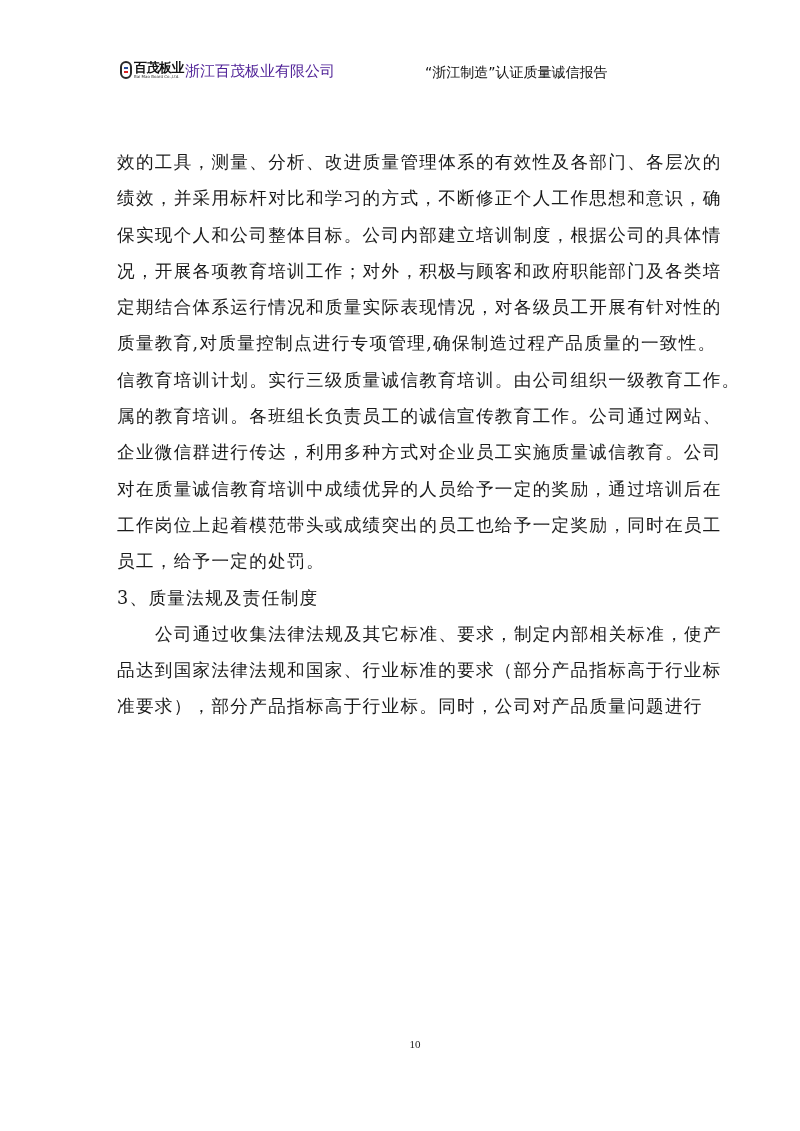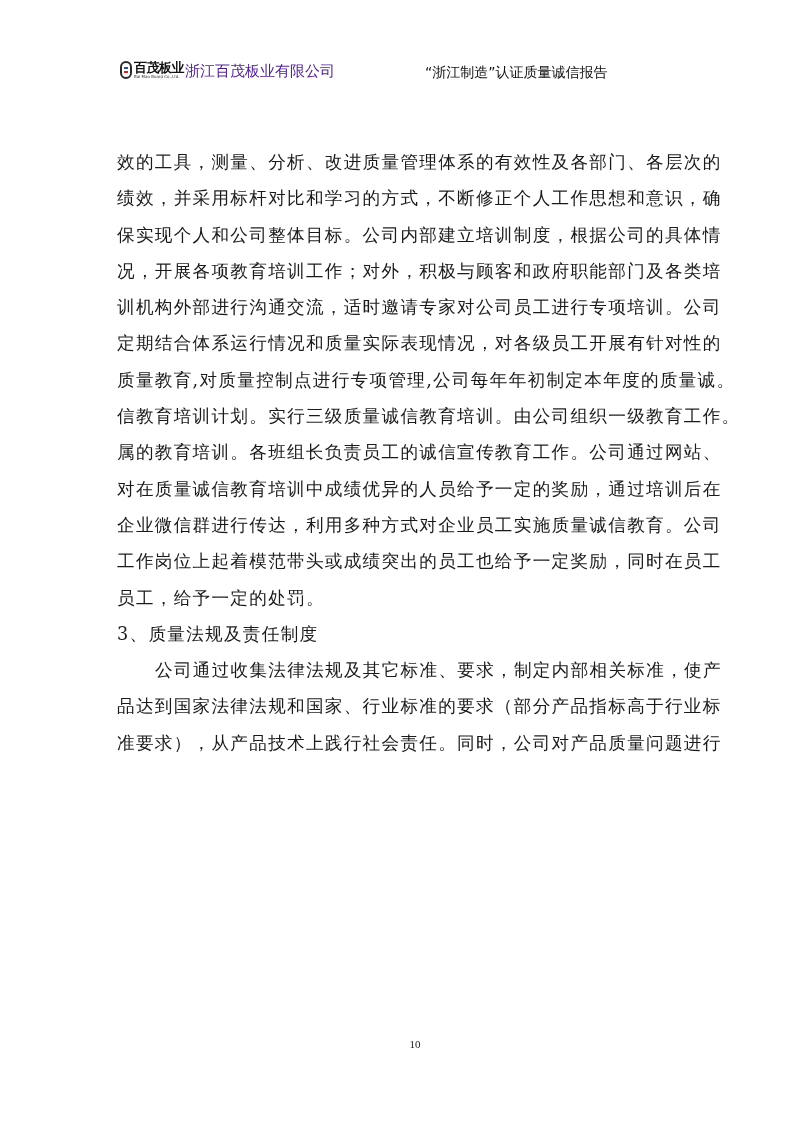--- a/index.html
+++ b/index.html
@@ -124,28 +124,27 @@
     <span class="company-name">浙江百茂板业有限公司</span>
   </div>
   <div class="report-title">“浙江制造”认证质量诚信报告</div>
 </div>
 
 <div class="content">
   <span class="line">效的工具，测量、分析、改进质量管理体系的有效性及各部门、各层次的</span>
   <span class="line">绩效，并采用标杆对比和学习的方式，不断修正个人工作思想和意识，确</span>
   <span class="line">保实现个人和公司整体目标。公司内部建立培训制度，根据公司的具体情</span>
   <span class="line">况，开展各项教育培训工作；对外，积极与顾客和政府职能部门及各类培</span>
-  <span class="line">训机构外部进行沟通交流，适时邀请专家对公司员工进行专项培训。公司</span>
   <span class="line">定期结合体系运行情况和质量实际表现情况，对各级员工开展有针对性的</span>
-  <span class="line">质量教育,对质量控制点进行专项管理,公司每年年初制定本年度的质量诚。</span>
+  <span class="line">质量教育,对质量控制点进行专项管理,确保制造过程产品质量的一致性。</span>
   <span class="line">信教育培训计划。实行三级质量诚信教育培训。由公司组织一级教育工作。</span>
   <span class="line">属的教育培训。各班组长负责员工的诚信宣传教育工作。公司通过网站、</span>
+  <span class="line">企业微信群进行传达，利用多种方式对企业员工实施质量诚信教育。公司</span>
   <span class="line">对在质量诚信教育培训中成绩优异的人员给予一定的奖励，通过培训后在</span>
-  <span class="line">企业微信群进行传达，利用多种方式对企业员工实施质量诚信教育。公司</span>
   <span class="line">工作岗位上起着模范带头或成绩突出的员工也给予一定奖励，同时在员工</span>
   <span class="line">员工，给予一定的处罚。</span>
   <span class="line">3、质量法规及责任制度</span>
   <span class="line indent">公司通过收集法律法规及其它标准、要求，制定内部相关标准，使产</span>
   <span class="line">品达到国家法律法规和国家、行业标准的要求（部分产品指标高于行业标</span>
-  <span class="line">准要求），从产品技术上践行社会责任。同时，公司对产品质量问题进行</span>
+  <span class="line">准要求），部分产品指标高于行业标。同时，公司对产品质量问题进行</span>
 </div>
 
 <div class="page-number">10</div>
 
 </body></html>

